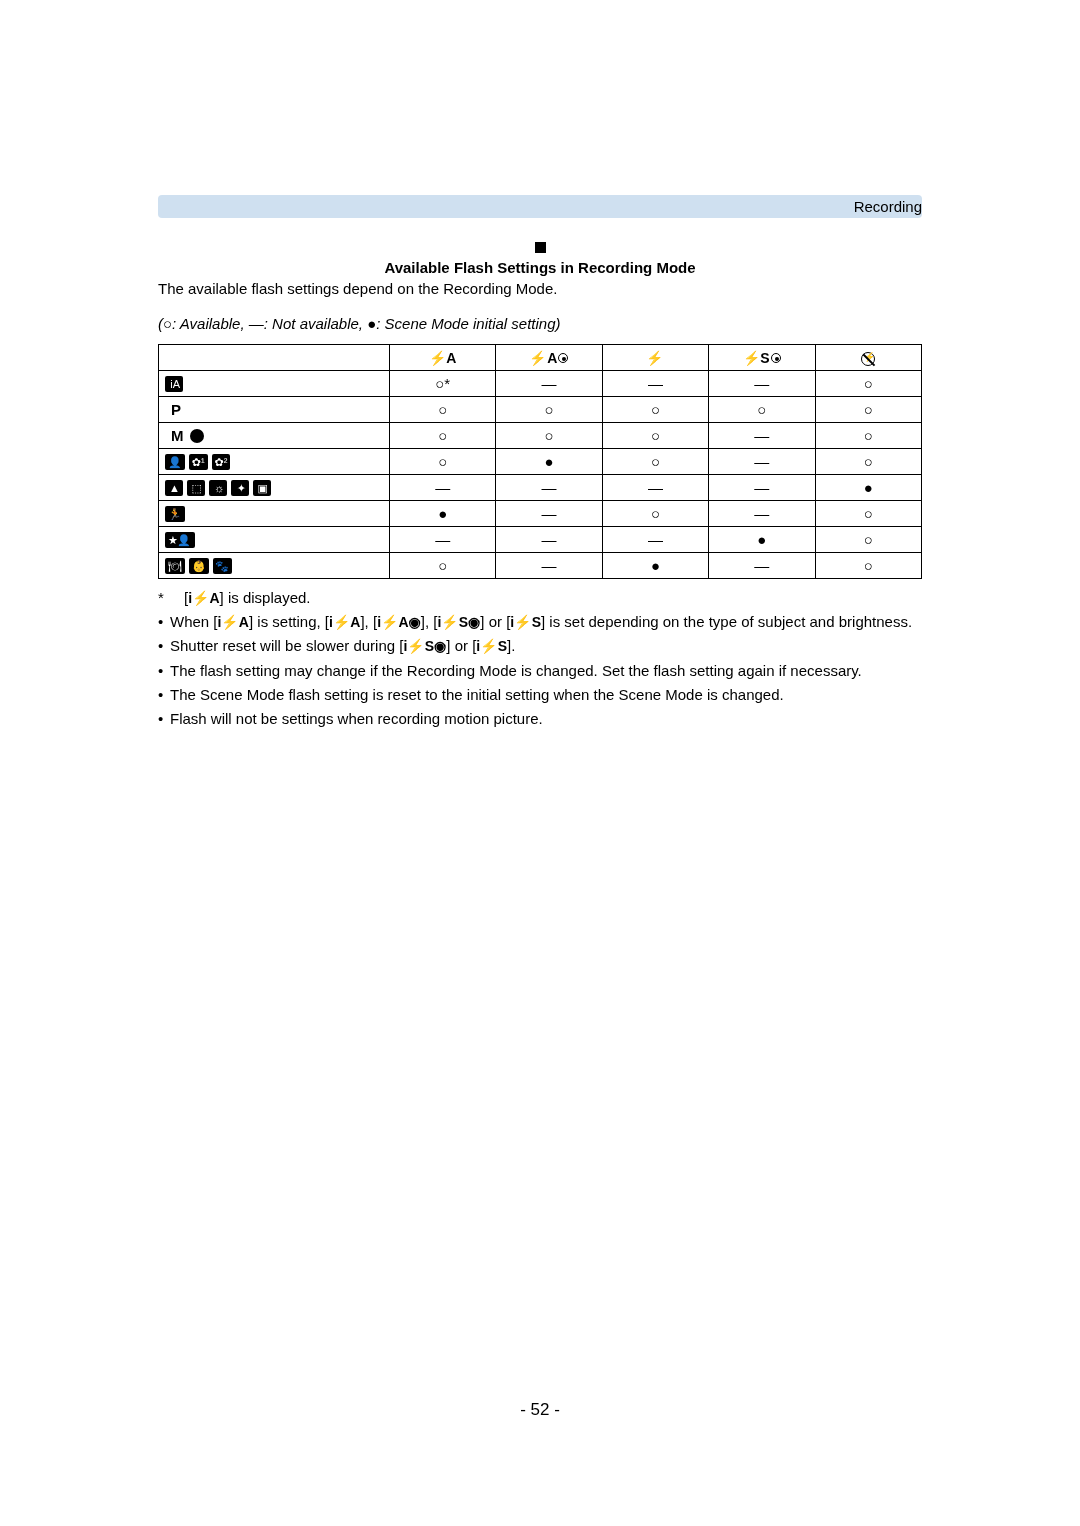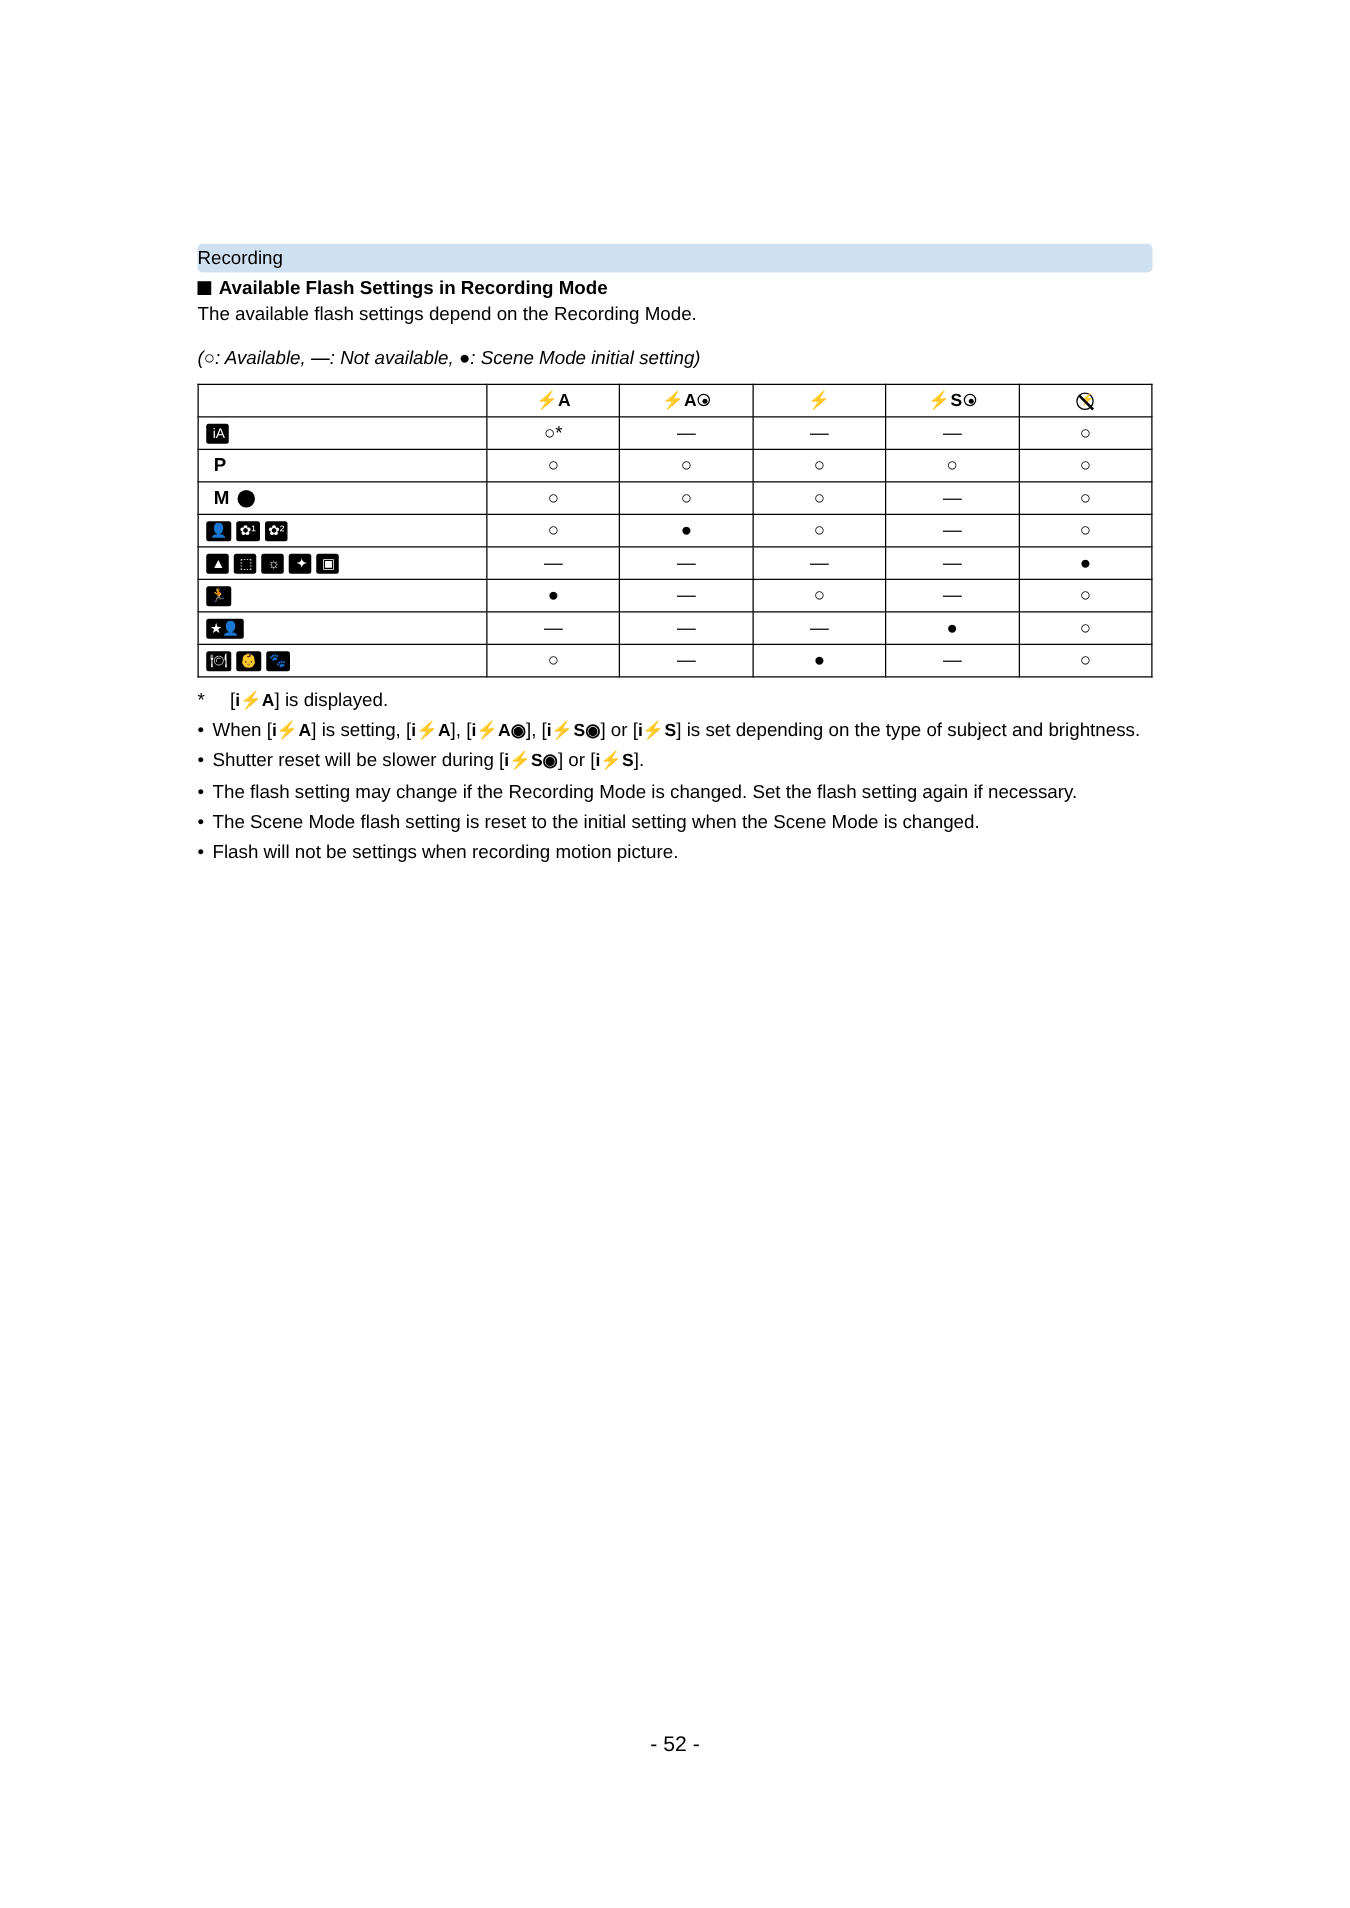--- a/index.html
+++ b/index.html
@@ -11,32 +11,33 @@
     width: 1080px;
     height: 1526px;
     position: relative;
   }
   .page {
     padding: 195px 158px 0 158px;
   }
   .header-band {
     background: #cfe0f0;
     border-radius: 4px;
-    text-align: left;
+    text-align: right;
     padding: 3px 0;
     font-size: 15px;
-    margin-bottom: 4px;
+    margin-bottom: 24px;
   }
   .section-title {
     font-weight: bold;
     font-size: 15px;
     display: flex;
     align-items: center;
     gap: 6px;
     margin-bottom: 4px;
+    flex-direction: column;
   }
   .black-square {
     display: inline-block;
     width: 11px;
     height: 11px;
     background: #000;
   }
   .intro-line {
     font-size: 15px;
     margin-bottom: 18px;
@@ -106,21 +107,21 @@
     margin-bottom: 4px;
     line-height: 1.35;
   }
   .notes li::before {
     content: "•";
     position: absolute;
     left: 0;
   }
   .page-number {
     position: absolute;
-    bottom: 120px;
+    bottom: 106px;
     width: 100%;
     text-align: center;
     font-size: 17px;
   }
   .flash-col { width: 82px; }
   .first-col { width: 178px; }
   .inline-sym {
     font-family: Arial, sans-serif;
     font-weight: bold;
     font-size: 14px;

